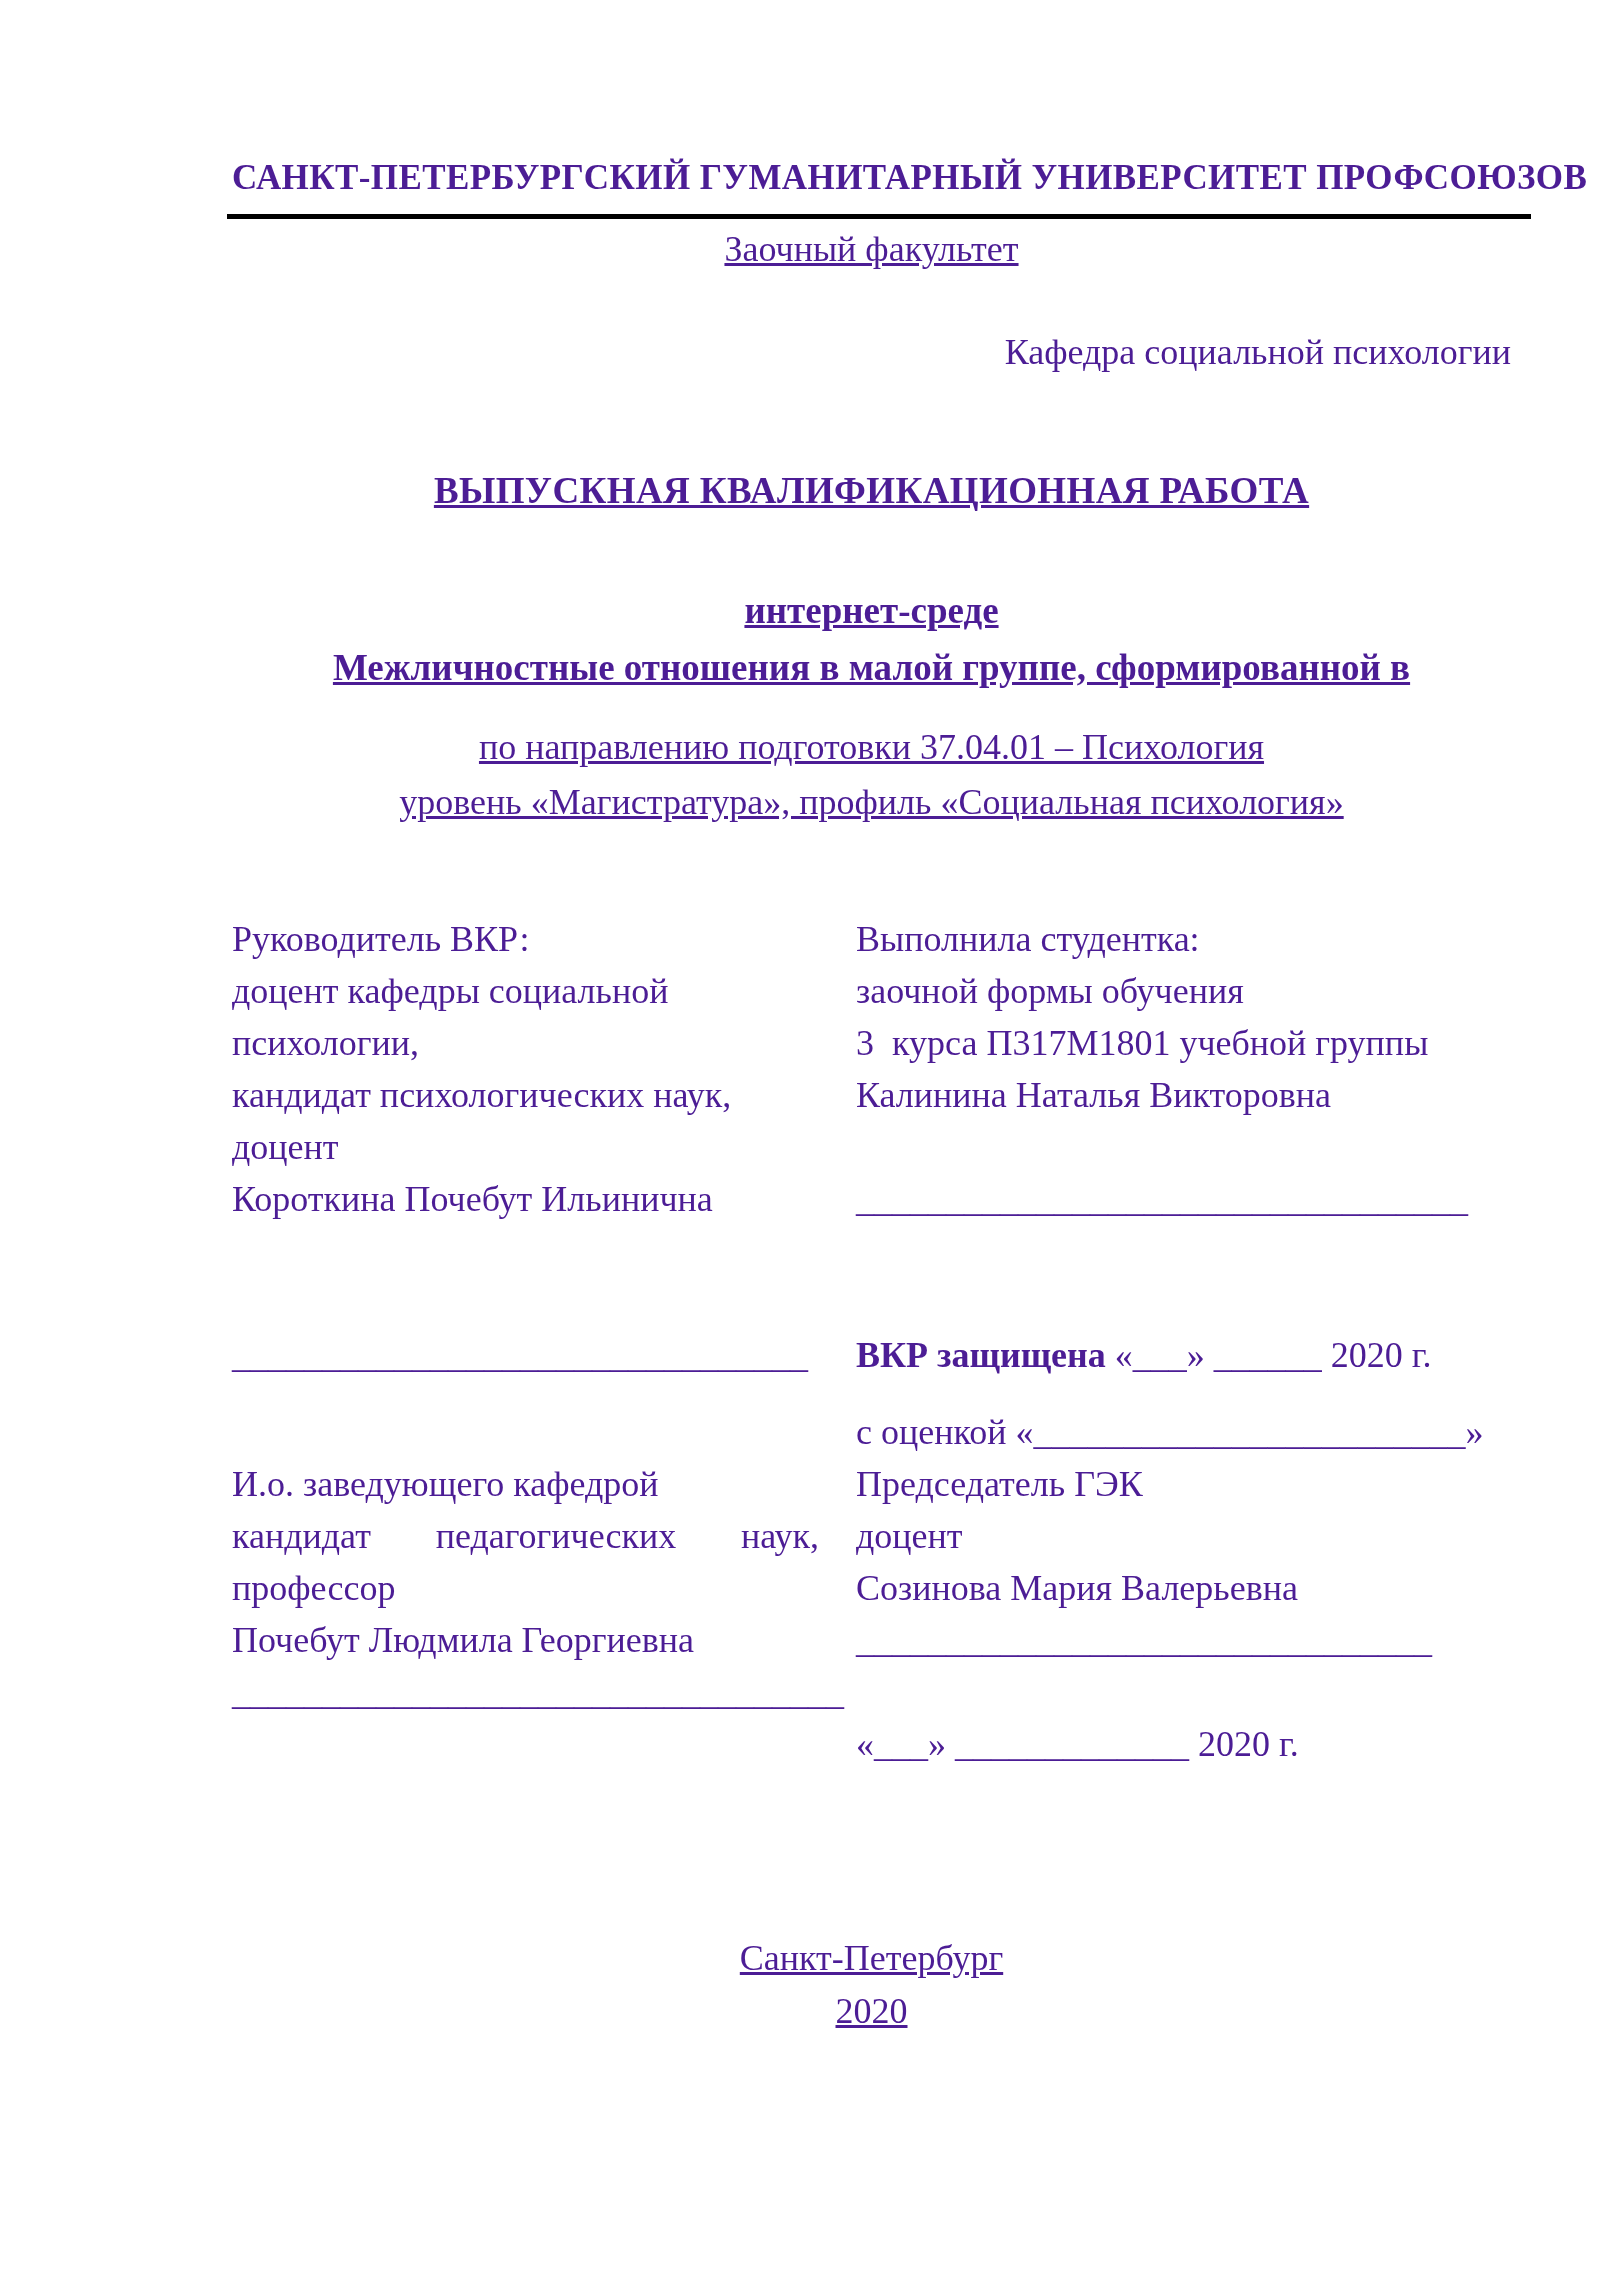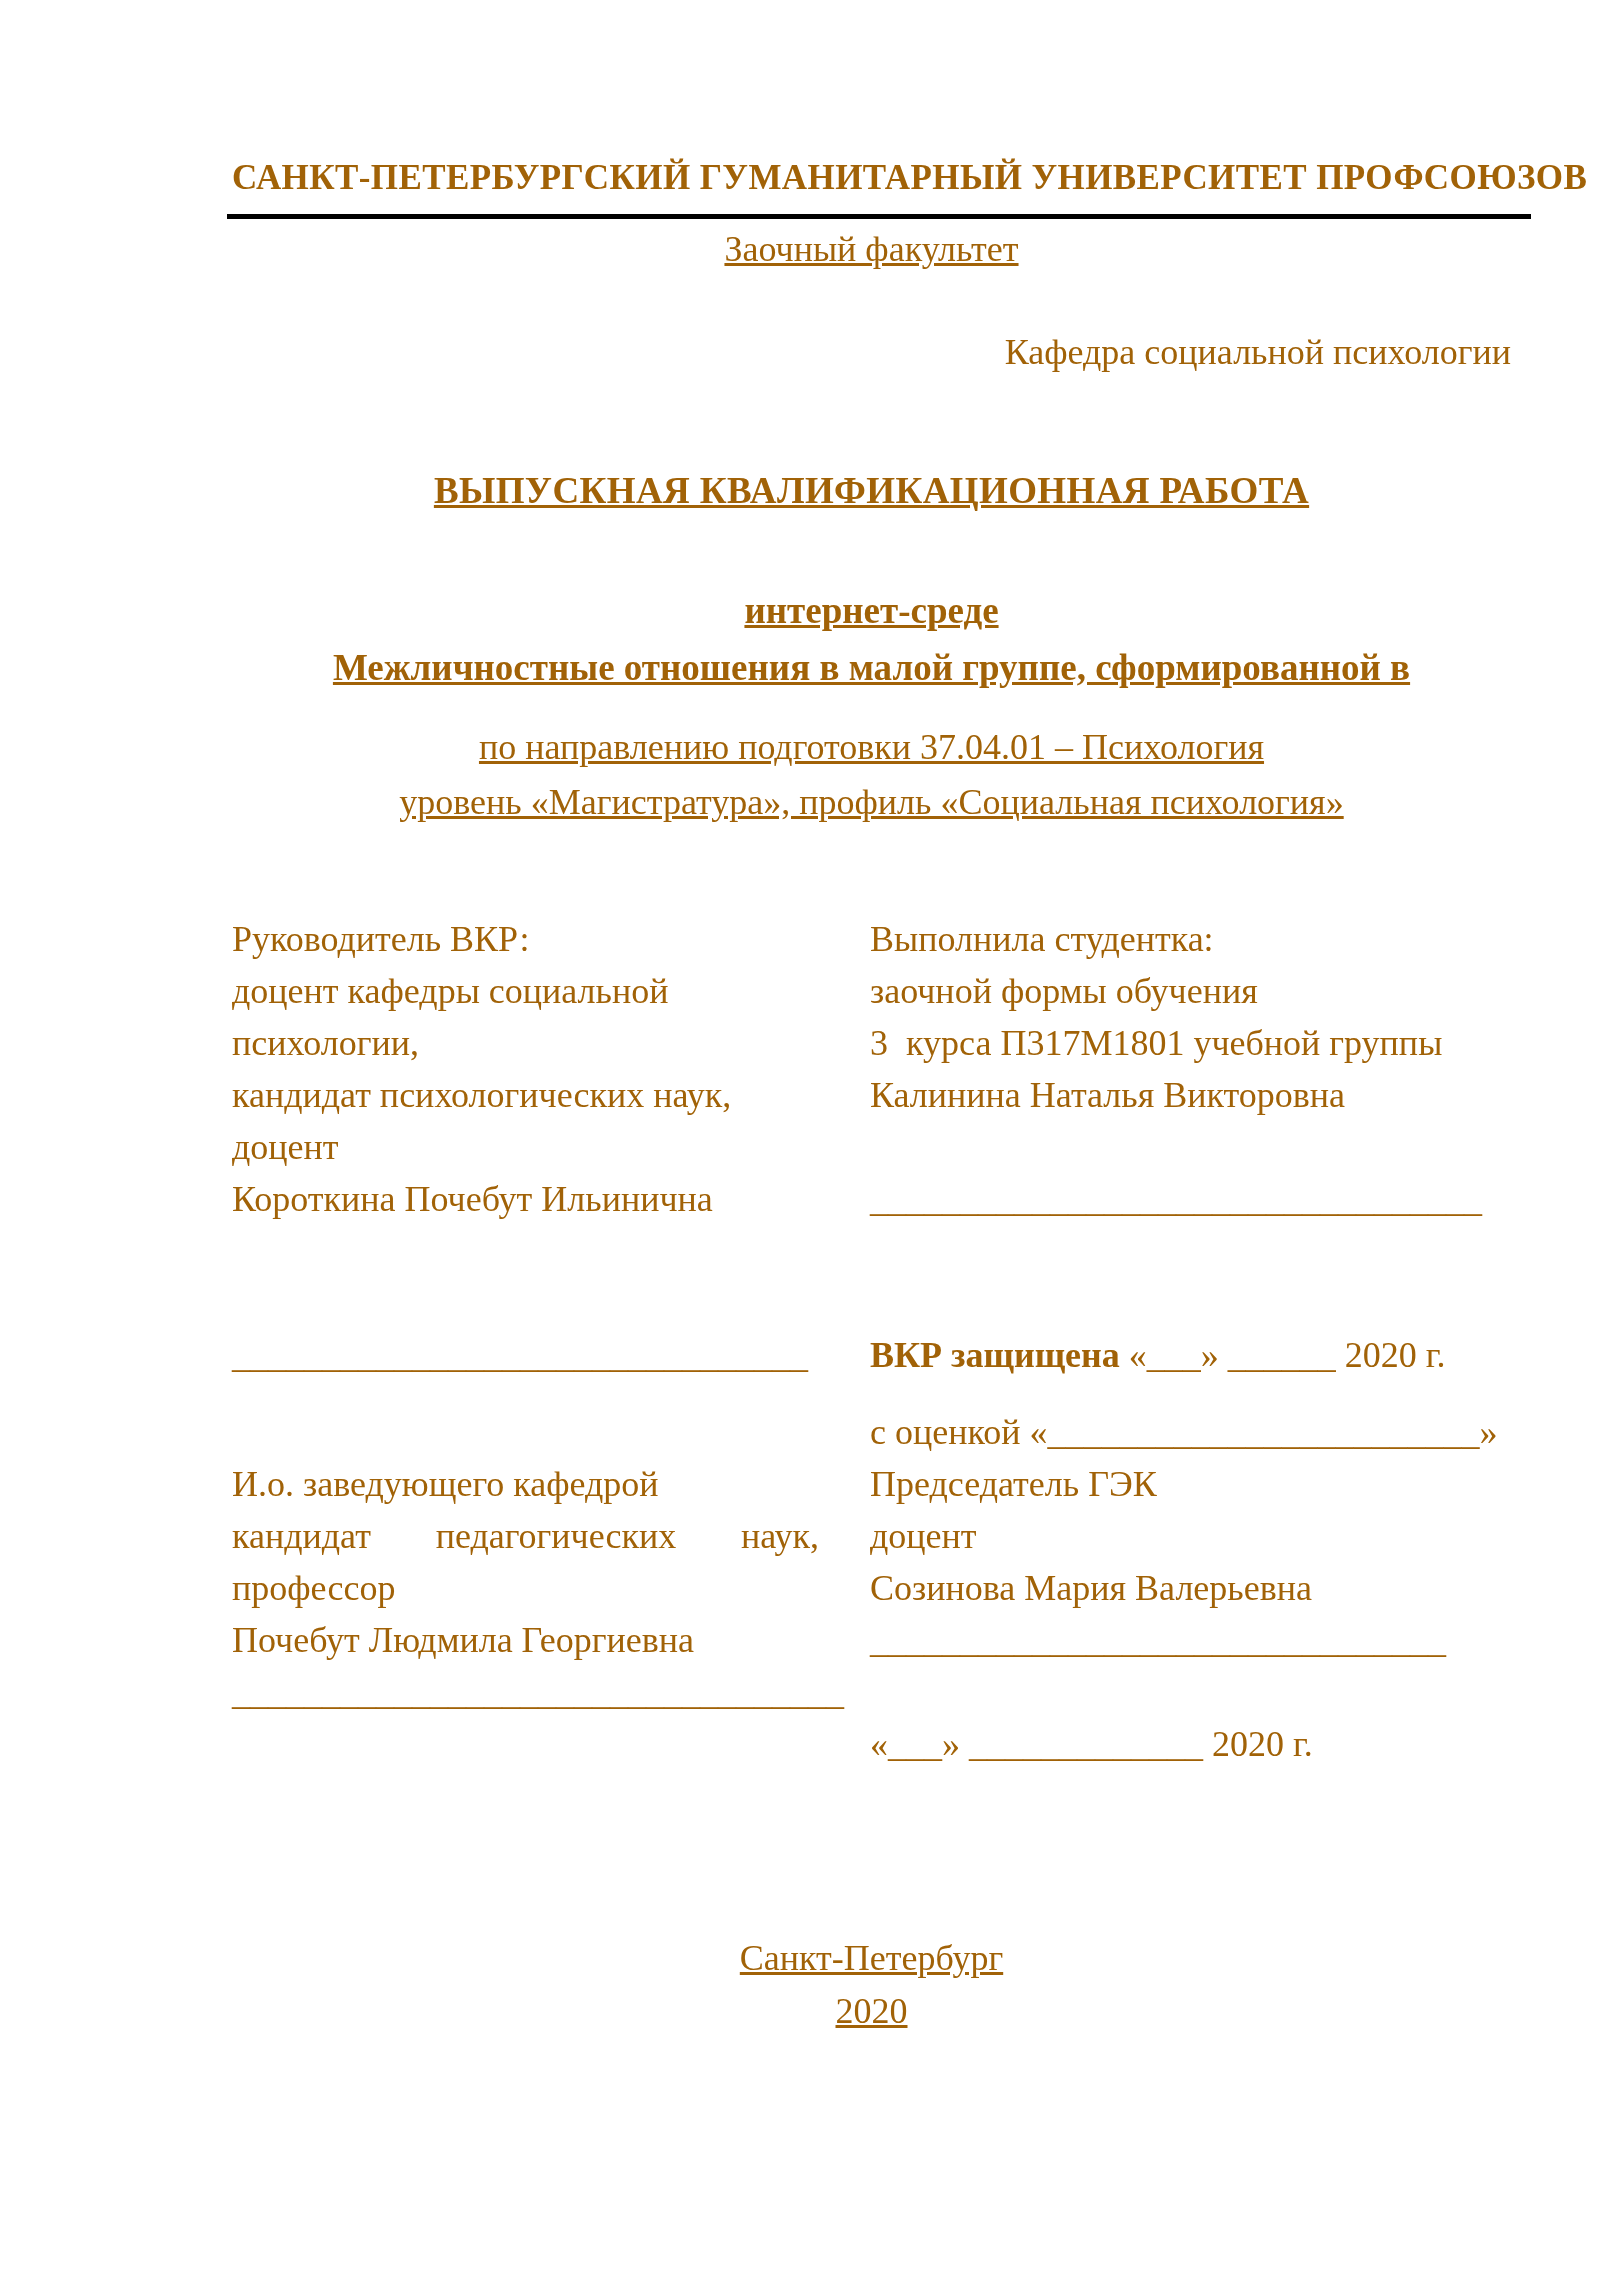--- a/index.html
+++ b/index.html
@@ -6,21 +6,21 @@
     margin: 0;
     padding: 0;
     background: #ffffff;
   }
   .page {
     position: relative;
     width: 1623px;
     height: 2278px;
     margin: 0 auto;
     background: #ffffff;
-    color: #a16207;
+    color: #4c1d95;
     font-family: "Liberation Serif", "DejaVu Serif", serif;
     font-size: 36px;
     box-sizing: border-box;
     padding: 155px 112px 0 232px;
     overflow: hidden;
     border-radius: 9px;
   }
   .center { text-align: center; text-decoration: underline; }
   .right  { text-align: right; }
   .bold   { font-weight: bold; }
@@ -61,21 +61,21 @@
     line-height: 57px;
   }
   .degree {
     margin-top: 24px;
     line-height: 55px;
   }
 
   .cols {
     display: grid;
     grid-template-columns: 587px 1fr;
-    column-gap: 51px;
+    column-gap: 37px;
     grid-auto-rows: 52px;
   }
   .cols-1 { margin-top: 83px; }
   .spacer-32 { height: 25px; }
   .cell {
     line-height: 52px;
     white-space: pre-wrap;
     overflow: visible;
   }
   .cell.justify {

